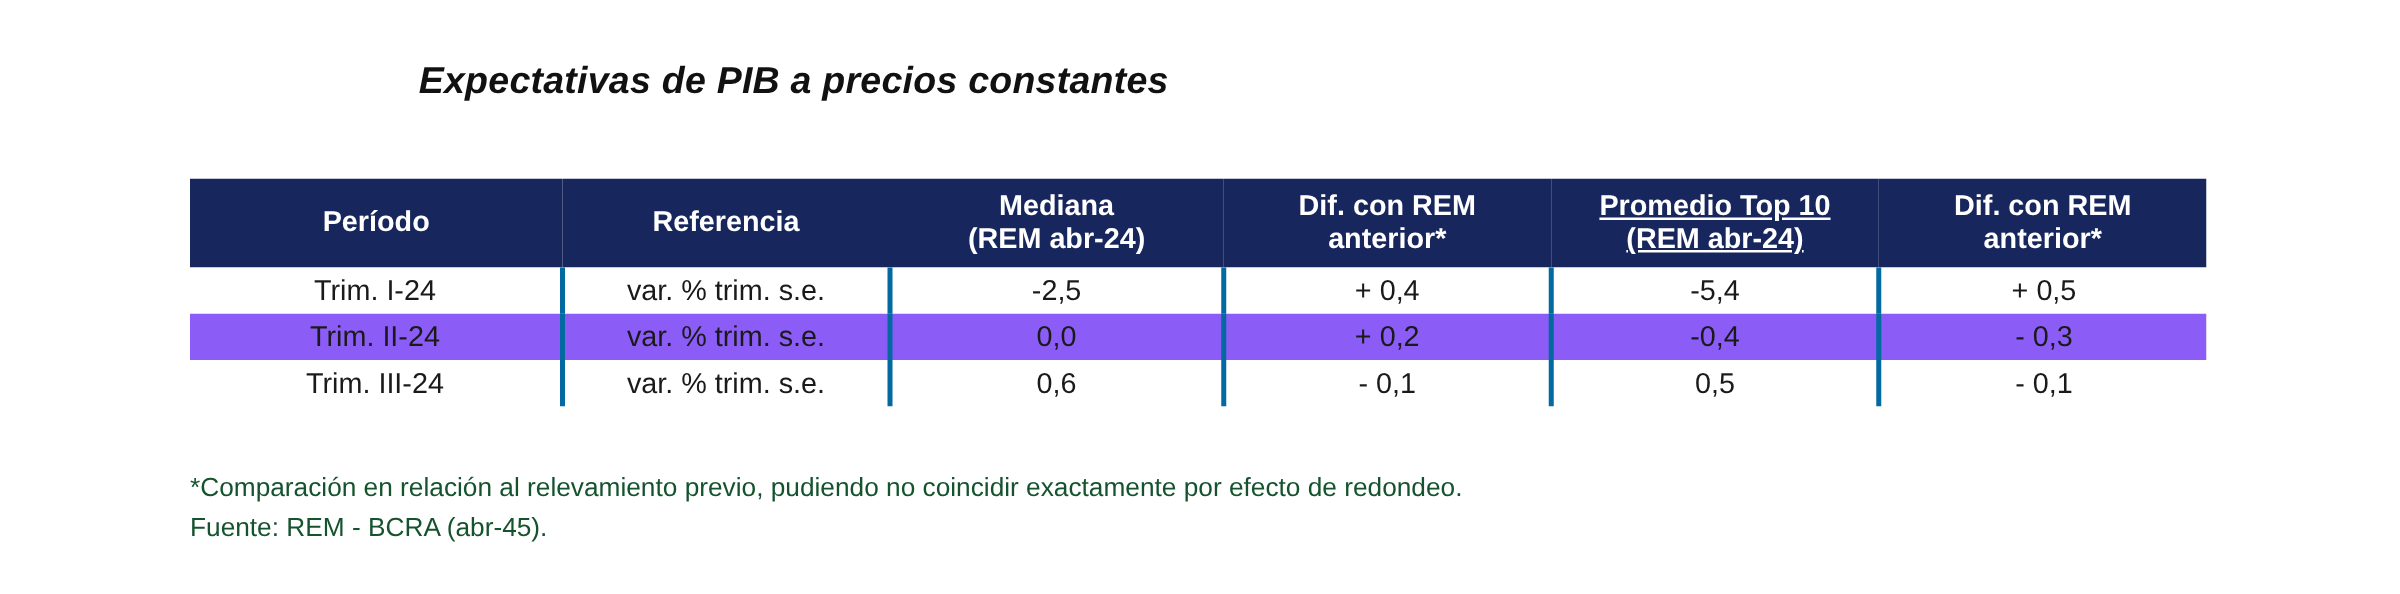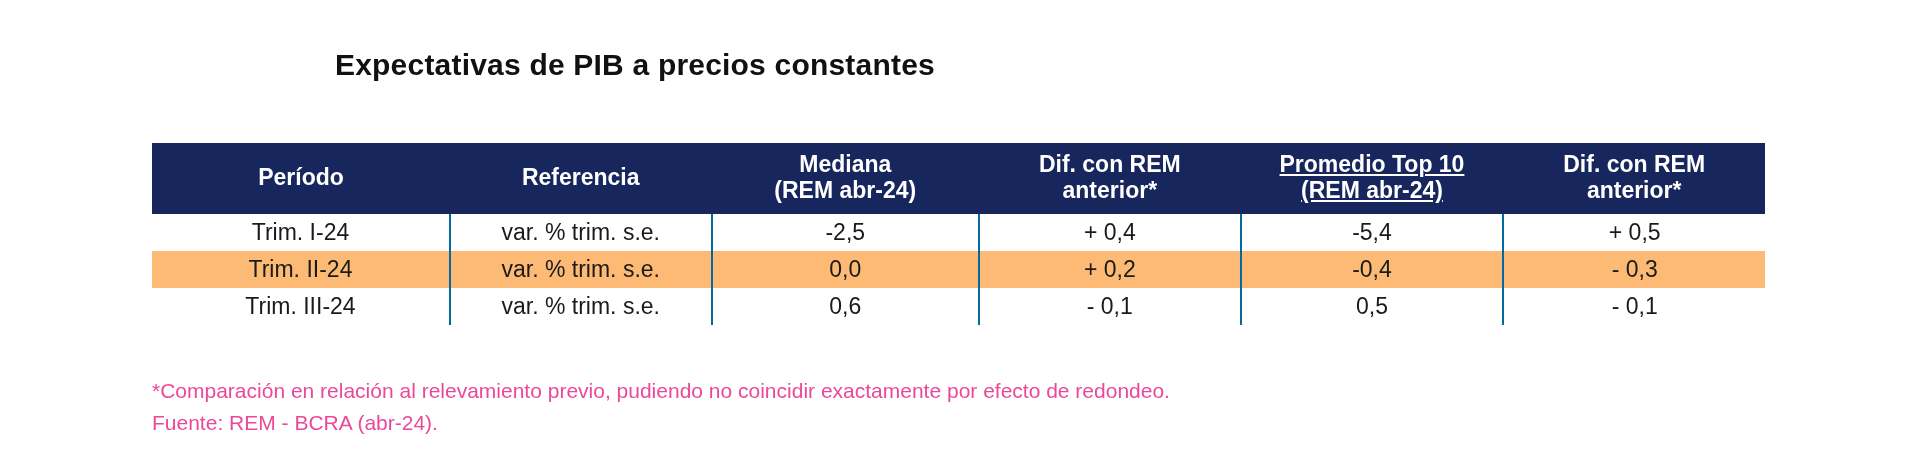--- a/index.html
+++ b/index.html
@@ -22,20 +22,21 @@
   }
   .title {
     position: absolute;
     left: 335px;
     top: 48px;
     font-size: 30px;
     font-weight: bold;
     color: #111111;
     letter-spacing: 0.2px;
     white-space: nowrap;
+    font-style: italic;
   }
   .table-wrap {
     position: absolute;
     left: 152px;
     top: 143px;
     width: 1613px;
   }
   table.rem {
     border-collapse: collapse;
     width: 1613px;
@@ -53,42 +54,42 @@
     vertical-align: middle;
   }
   table.rem th .l2 {
     display: block;
   }
   table.rem td {
     font-size: 23px;
     text-align: center;
     padding: 5px 4px 5px 4px;
     color: #1a1a1a;
-    border-right: 2px solid #0369a1;
+    border-right: 4px solid #0369a1;
     background: #ffffff;
     white-space: nowrap;
   }
   table.rem td:last-child {
     border-right: none;
   }
   table.rem tr.alt td {
-    background: #fdba74;
+    background: #8b5cf6;
   }
   .col-1 { width: 246px; }
   .col-2 { width: 215px; }
   .col-3 { width: 220px; margin-top: 20px; }
   .col-4 { width: 215px; }
   .col-5 { width: 216px; text-decoration: underline; }
   .col-6 { width: 215px; }
   .notes {
     position: absolute;
     left: 152px;
     top: 375px;
     font-size: 21px;
-    color: #ec4899;
+    color: #14532d;
     line-height: 1.5;
   }
   .notes div {
     white-space: nowrap;
   }
 </style>
 </head>
 <body>
 
 <div class="page">
@@ -149,16 +150,16 @@
           <td>- 0,1</td>
           <td>0,5</td>
           <td>- 0,1</td>
         </tr>
       </tbody>
     </table>
   </div>
 
   <div class="notes">
     <div>*Comparación en relación al relevamiento previo, pudiendo no coincidir exactamente por efecto de redondeo.</div>
-    <div>Fuente: REM - BCRA (abr-24).</div>
+    <div>Fuente: REM - BCRA (abr-45).</div>
   </div>
 
 </div>
 
 </body></html>

